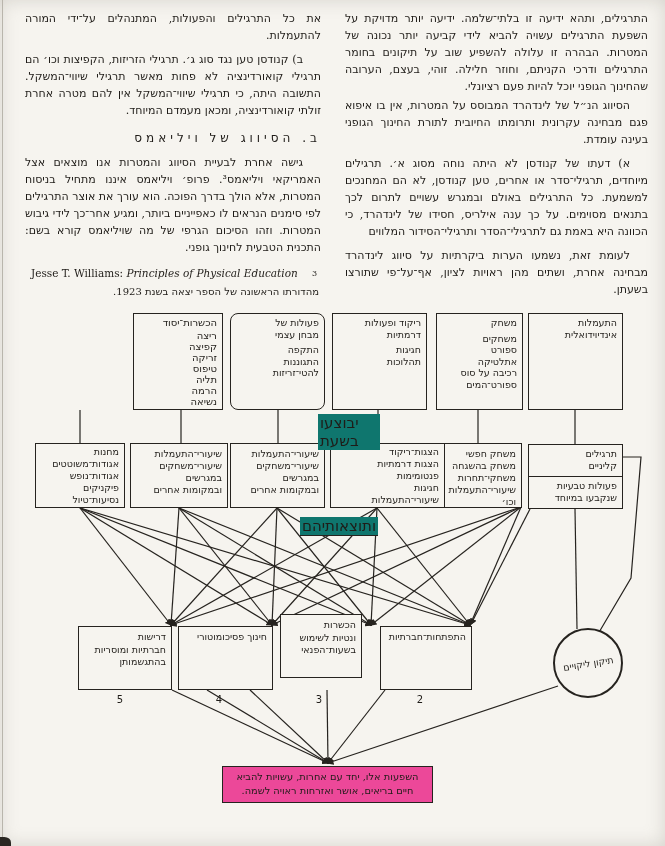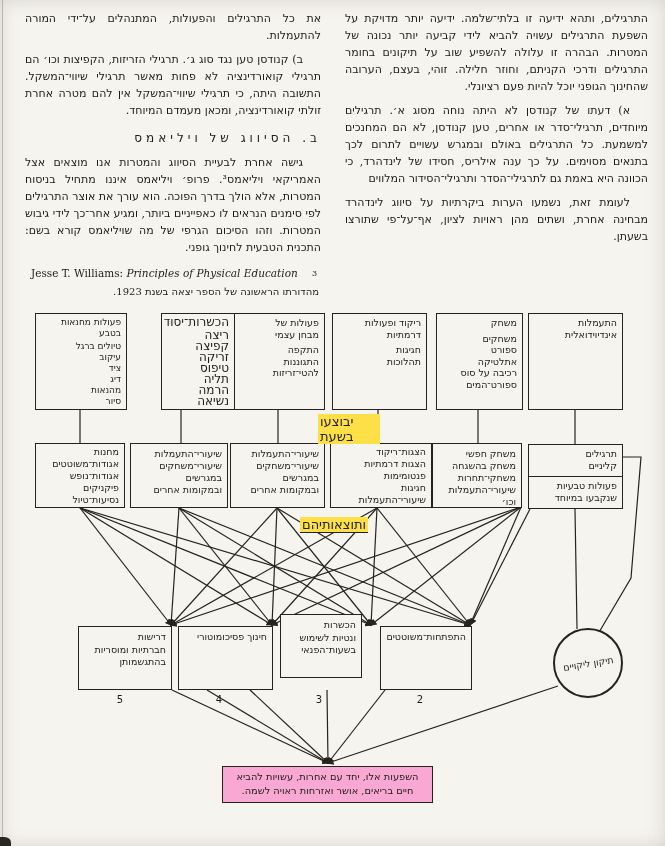--- a/index.html
+++ b/index.html
@@ -33,33 +33,33 @@
     background:#f6f4ef;direction:rtl;text-align:right;
     font-size:9.5px;line-height:11.5px;padding:3px 5px 0 2px;z-index:2;
   }
   .dbox .bt{margin-bottom:4px;white-space:pre-line;}
   .dbox .bi{white-space:pre-line;}
   .row2box{line-height:12px;padding-top:4px;}
   .splitbox{padding:0;}
   .splitbox .cell{box-sizing:border-box;padding:3px 5px 0 2px;white-space:pre-line;line-height:12px;}
   .splitbox .cell.bottom{border-top:1.5px solid #26231f;}
   .row3box{line-height:12.5px;padding-top:4px;padding-left:8px;}
-  .dlabel{position:absolute;direction:rtl;font-size:13px;z-index:3;background:#fde047;padding:0 2px;}
+  .dlabel{position:absolute;direction:rtl;font-size:15px;z-index:3;background:#0f766e;padding:0 2px;}
   .dlabel.results{border-bottom:1px solid #26231f;}
   .dnum{position:absolute;font-size:10px;z-index:3;width:14px;text-align:center;font-family:"DejaVu Sans",sans-serif;}
   .circle{
     position:absolute;left:553px;top:628px;width:70px;height:70px;box-sizing:border-box;
     border:2px solid #26231f;border-radius:50%;background:#f6f4ef;z-index:2;
     display:flex;align-items:center;justify-content:center;
     font-size:9.5px;direction:rtl;
   }
   .circle span{transform:rotate(-9deg);white-space:nowrap;}
   .outcome{
     position:absolute;left:222px;top:766px;width:211px;height:37px;box-sizing:border-box;
-    border:1.5px solid #26231f;background:#f9a8d4;z-index:2;
+    border:1.5px solid #26231f;background:#ec4899;z-index:2;
     direction:rtl;text-align:center;font-size:9.8px;line-height:14px;
     white-space:pre-line;padding-top:3px;
   }
   #connector-svg{position:absolute;left:0;top:0;z-index:1;}
 </style>
 </head>
 <body>
 
 <div class="page">
   <div class="edge-left"></div>
@@ -105,20 +105,21 @@
         <line x1="207" y1="690" x2="328" y2="763" marker-end="url(#arr)"></line>
         <line x1="250" y1="690" x2="328" y2="763" marker-end="url(#arr)"></line>
         <line x1="327" y1="690" x2="328" y2="763" marker-end="url(#arr)"></line>
         <line x1="385" y1="690" x2="328" y2="763" marker-end="url(#arr)"></line>
         <line x1="558" y1="686" x2="328" y2="763" marker-end="url(#arr)"></line>
       </g>
   </svg>
 
   <div class="col col-right">
     <p>התרגילים, ותהא ידיעה זו בלתי־שלמה. ידיעה יותר מדויקת על השפעת התרגילים עשויה להביא לידי קביעה יותר נכונה של המטרות. הבהרה זו עלולה להשפיע שוב על תיקונים בחומר התרגילים ודרכי הקניתם, וחוזר חלילה. זוהי, בעצם, הערובה שהחינוך הגופני יוכל להיות פעם רציונלי.</p>
+    <p class="ind">הסיווג הנ״ל של לינדהרד המבוסס על המטרות, אין בו איפוא פגם מבחינה עקרונית ותרומתו החיובית לתורת החינוך הגופני בעינה עומדת.</p>
     <p class="ind gap">א) דעתו של קנודסן לא היתה נוחה מסוג א׳. תרגילים מיוחדים, תרגילי־סדר או אחרים, טען קנודסן, לא הם המחנכים למשמעת. כל התרגילים באולם ובמגרש עשויים לתרום לכך בתנאים מסוימים. על כך ענה אילריס, חסידו של לינדהרד, כי הכוונה היא באמת גם לתרגילי־הסדר ותרגילי־הסידור המלווים</p>
     <p class="ind gap">לעומת זאת, נשמעו הערות ביקרתיות על סיווג לינדהרד מבחינה אחרת, ושתים מהן ראויות לציון, אף־על־פי שתורצו בשעתן.</p>
   </div>
 
   <div class="col col-left">
     <p>את כל התרגילים והפעולות, המתנהלים על־ידי המורה להתעמלות.</p>
     <p class="ind gap">ב) קנודסן טען נגד סוג ג׳. תרגילי הזריזות, הקפיצות וכו׳ הם תרגילי קואורדינציה לא פחות מאשר תרגילי שיווי־המשקל. התשובה היתה, כי תרגילי שיווי־המשקל אין להם מטרה אחרת זולתי קואורדינציה, ומכאן מעמדם המיוחד.</p>
     <h3 class="sec-heading">ב. הסיווג של ויליאמס</h3>
     <p class="ind">גישה אחרת לבעיית הסיווג והמטרות אנו מוצאים אצל האמריקאי ויליאמס³. פרופ׳ ויליאמס איננו מתחיל בניסוח המטרות, אלא הולך בדרך הפוכה. הוא עורך את אוצר התרגילים לפי סימנים הנראים לו כאפייניים ביותר, ומגיע אחר־כך לידי גיבוש המטרות. וזהו הסיכום הגרפי של מה שויליאמס קורא בשם: התכנית הטבעית לחינוך גופני.</p>
     <div class="footnote">
@@ -141,63 +142,53 @@
 אתלטיקה
 רכיבה על סוס
 ספורט־המים</div>
   </div>
   <div class="dbox" style="left:332px;top:313px;width:95px;height:97px;">
     <div class="bt">ריקוד ופעולות
 דרמתיות</div>
     <div class="bi">חגיגות
 תהלוכות</div>
   </div>
-  <div class="dbox" style="left:230px;top:313px;width:95px;height:97px;">
+  <div class="dbox" style="left:230px;top:313px;width:95px;height:97px;border-radius:8px;">
     <div class="bt">פעולות של
 מבחן עצמי</div>
     <div class="bi">התקפה
 התגוננות
 להטי־זריזות</div>
   </div>
-  <div class="dbox" style="left:133px;top:313px;width:74px;height:97px;font-size:12px;line-height:11px;margin-left:28px;">
+  <div class="dbox" style="left:133px;top:313px;width:90px;height:97px;font-size:10px;line-height:11px;">
     <div class="bt" style="margin-bottom:2px;">הכשרות־יסוד</div>
     <div class="bi">ריצה
 קפיצה
 זריקה
 טיפוס
 תליה
 הרמה
 נשיאה</div>
   </div>
-  <div class="dbox" style="left:35px;top:313px;width:92px;height:97px;font-size:9px;line-height:11px;">
-    <div class="bt" style="margin-bottom:2px;">פעולות מחנאות
-בטבע</div>
-    <div class="bi">טיולים ברגל
-עיקוב
-ציד
-דיג
-מהנאות
-סיור</div>
-  </div>
 
   <div class="dlabel" style="left:318px;top:414px;width:58px;text-align:left;">יבוצעו בשעת</div>
 
   <div class="dbox splitbox" style="left:528px;top:444px;width:95px;height:65px;">
     <div class="cell" style="height:31px;">תרגילים
 קליניים</div>
     <div class="cell bottom" style="height:33px;">פעולות טבעיות
 שנקבעו במיוחד</div>
   </div>
   <div class="dbox row2box" style="left:432px;top:443px;width:90px;height:65px;">
     <div class="bi">משחק חפשי
 משחק בהשגחה
 משחקי־תחרות
 שיעורי־התעמלות וכו׳</div>
   </div>
-  <div class="dbox row2box" style="left:330px;top:443px;width:102px;height:65px;padding-top:2px;">
+  <div class="dbox row2box" style="left:330px;top:443px;width:115px;height:65px;padding-top:2px;">
     <div class="bi">הצגות־ריקוד
 הצגות דרמתיות
 פנטומימות
 חגיגות
 שיעורי־התעמלות</div>
   </div>
   <div class="dbox row2box" style="left:230px;top:443px;width:95px;height:65px;">
     <div class="bi">שיעורי־התעמלות
 שיעורי־משחקים
 במגרשים
@@ -213,21 +204,21 @@
     <div class="bi">מחנות
 אגודות־משוטטים
 אגודות־נופש
 פיקניקים
 נסיעות־טיול</div>
   </div>
 
   <div class="dlabel results" style="left:300px;top:517px;">ותוצאותיהם</div>
 
   <div class="dbox row3box" style="left:380px;top:626px;width:92px;height:64px;">
-    <div class="bi">התפתחות־משוטטים</div>
+    <div class="bi">התפתחות־חברתיות</div>
   </div>
   <div class="dbox row3box" style="left:280px;top:614px;width:82px;height:64px;">
     <div class="bi">הכשרות
 ונטיות לשימוש
 בשעות־הפנאי</div>
   </div>
   <div class="dbox row3box" style="left:178px;top:626px;width:95px;height:64px;">
     <div class="bi">חינוך פסיכומוטורי</div>
   </div>
   <div class="dbox row3box" style="left:78px;top:626px;width:94px;height:64px;">

